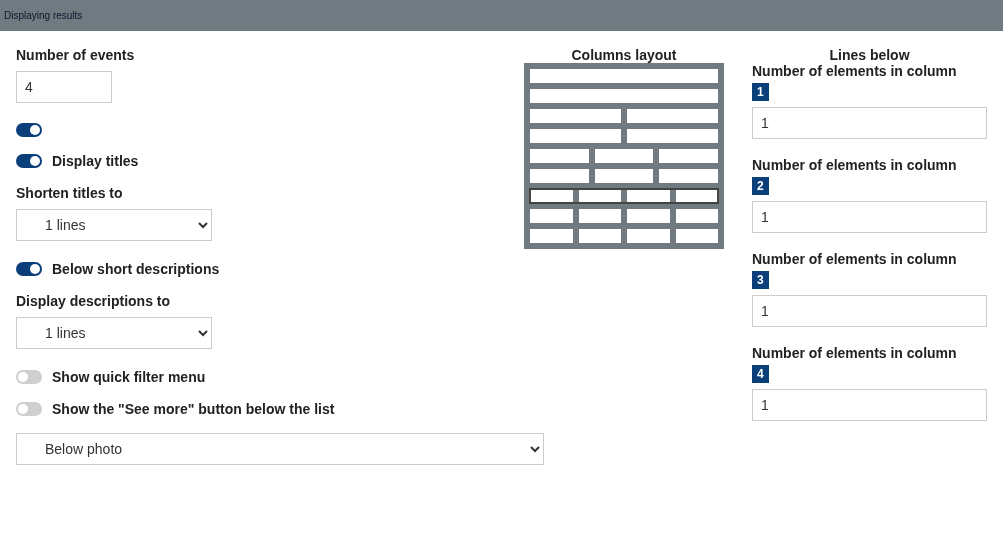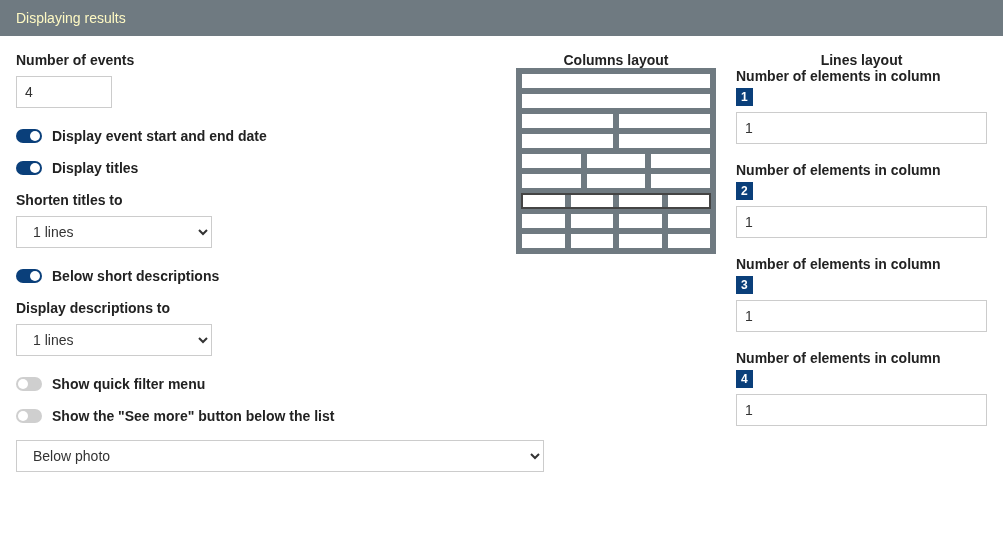--- a/index.html
+++ b/index.html
@@ -6,28 +6,28 @@
   html, body {
     margin: 0; padding: 0;
     font-family: "Segoe UI", Arial, sans-serif;
     font-size: 14px;
     color: #222;
     background: #fff;
     width: 1003px;
   }
   .header-bar {
     background: #6f7a81;
-    color: #fef9c3;
-    padding: 10px 16px;
-    font-size: 14px;
+    color: #0f172a;
+    padding: 10px 4px;
+    font-size: 10px;
   }
   .content {
     display: flex;
     padding: 16px;
-    gap: 20px;
+    gap: 28px;
   }
   .col-left { width: 480px; }
   .col-mid  { flex: 0 0 200px; }
   .col-right{ flex: 1; }
 
   .field-label {
     font-weight: 600;
     margin: 0 0 8px 0;
     color: #222;
   }
@@ -40,21 +40,21 @@
     height: 32px;
     border: 1px solid #ccc;
     padding: 4px 8px;
     font-size: 14px;
     color: #333;
   }
   .sel-input {
     width: 196px;
     height: 32px;
     border: 1px solid #ccc;
-    padding: 4px 12px;
+    padding: 4px 24px;
     font-size: 14px;
     background: #fff;
     color: #333;
   }
   .sel-wide {
     width: 528px;
   }
   .toggle-row {
     display: flex;
     align-items: center;
@@ -146,21 +146,20 @@
 
     <div class="group">
       <div class="field-label">Number of events</div>
       <input class="num-input" value="4" style="">
     </div>
 
     <div class="toggle-row">
       <div class="toggle on">
           <div class="knob"></div>
         </div>
-      <span class="tlabel">Display event start and end date</span>
     </div>
 
     <div class="toggle-row">
       <div class="toggle on">
           <div class="knob"></div>
         </div>
       <span class="tlabel">Display titles</span>
     </div>
 
     <div class="group">
@@ -248,21 +247,21 @@
         <div class="layout-row">
           <div class="cell"></div>
           <div class="cell"></div>
           <div class="cell"></div>
           <div class="cell"></div>
         </div>
       </div>
   </div>
 
   <div class="col-right">
-    <div class="col-heading">Lines layout</div>
+    <div class="col-heading">Lines below</div>
     <div id="lines-cols">
         <div class="linecol-group"><div class="lbl">Number of elements in column</div><span class="badge">1</span><br><input class="wide-input" value="1" style=""></div>
         <div class="linecol-group"><div class="lbl">Number of elements in column</div><span class="badge">2</span><br><input class="wide-input" value="1" style=""></div>
         <div class="linecol-group"><div class="lbl">Number of elements in column</div><span class="badge">3</span><br><input class="wide-input" value="1" style=""></div>
         <div class="linecol-group"><div class="lbl">Number of elements in column</div><span class="badge">4</span><br><input class="wide-input" value="1" style=""></div>
       </div>
   </div>
 
 </div>
 

